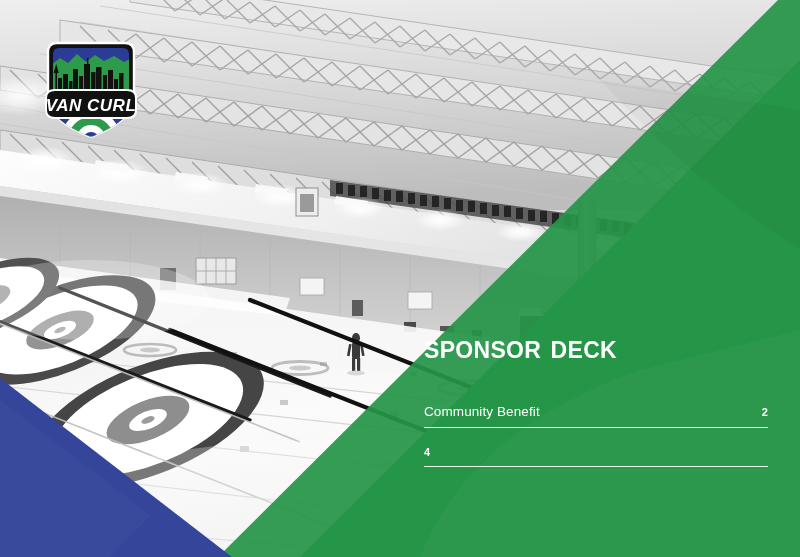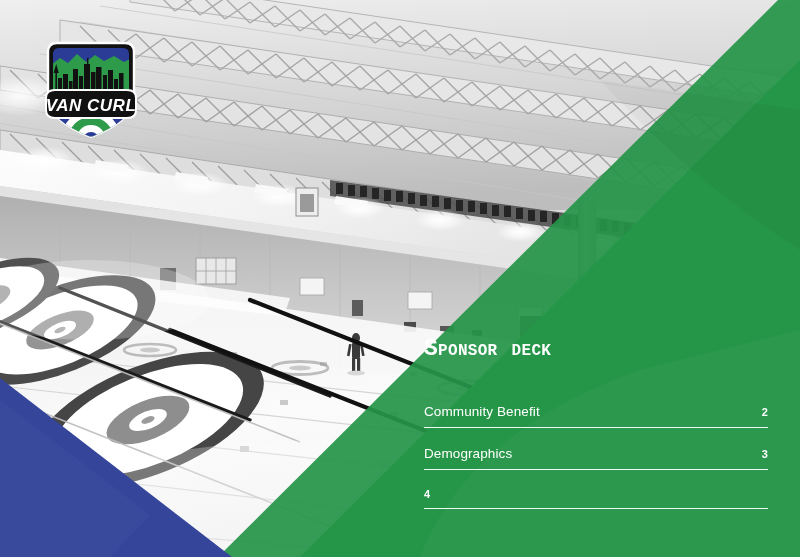--- a/index.html
+++ b/index.html
@@ -29,28 +29,27 @@
   .shape { position:absolute; inset:0; }
 
   
   .content {
     position:absolute;
     left:424px; top:330px;
     width:344px;
   }
   .deck-title {
     color:#ffffff;
-    font-size:23px;
+    font-size:33px;
     font-weight:700;
     letter-spacing:0.3px;
     line-height:1.0;
     font-variant:small-caps;
     text-transform:lowercase;
     white-space:nowrap;
-    font-family:Liberation Mono, monospace;
   }
   .deck-title::first-letter { font-size:33px; }
 
   .toc { margin-top:41px; }
   .toc-row {
     position:relative;
     display:flex;
     align-items:baseline;
     justify-content:space-between;
     padding-bottom:8px;
@@ -470,22 +469,18 @@
 
   <div class="content">
     <div class="deck-title">Sponsor Deck</div>
 
     <div class="toc">
       <div class="toc-row">
         <span class="toc-label">Community Benefit</span>
         <span class="toc-page">2</span>
       </div>
       <div class="toc-row">
-        <span class="toc-label">Demographics</span>
-        <span class="toc-page">3</span>
-      </div>
-      <div class="toc-row">
         <span class="toc-page">4</span>
       </div>
     </div>
   </div>
 
 </div>
 
 </body></html>

